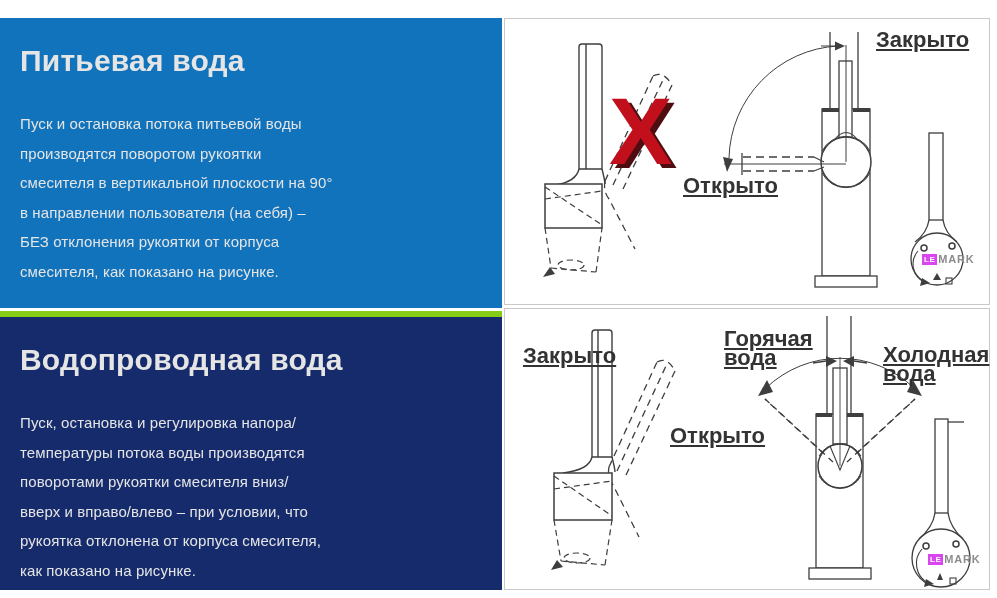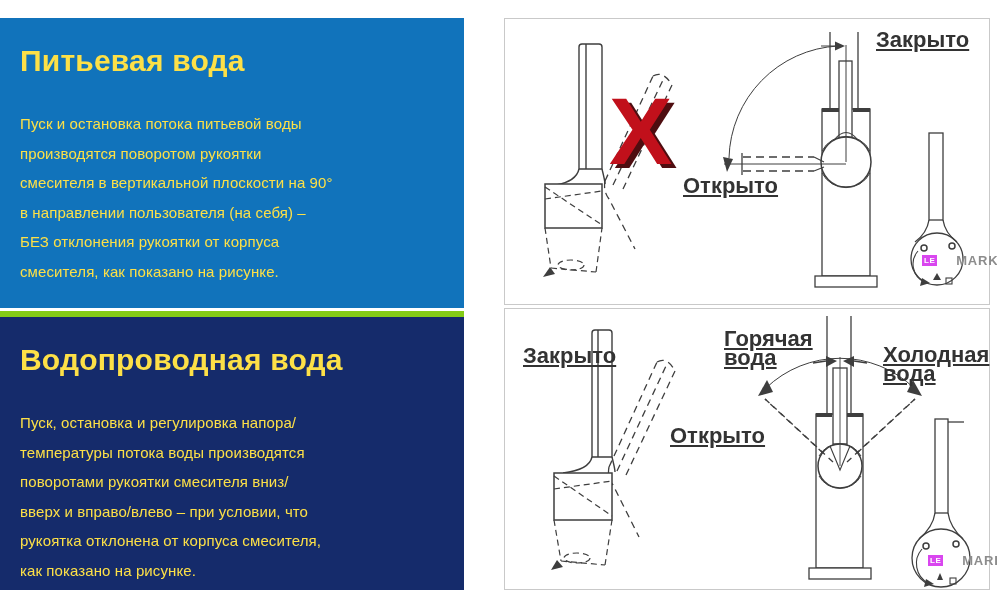--- a/index.html
+++ b/index.html
@@ -2,22 +2,22 @@
 <html><head>
 <meta charset="utf-8">
 <style>
   html,body { margin:0; padding:0; background:#ffffff; }
   .page {
     position:relative; width:997px; height:598px; background:#ffffff;
     font-family:"Liberation Sans", sans-serif; overflow:hidden;
   }
   
   .text-panel {
-    position:absolute; left:0; width:464px; box-sizing:border-box;
-    color:#fde047; padding:27px 18px 0 20px;
+    position:absolute; left:0; width:502px; box-sizing:border-box;
+    color:#e5e5e5; padding:27px 18px 0 20px;
   }
   .panel-drinking { top:18px; height:290px; background:#1173bb; }
   .panel-tap      { top:311px; height:279px; background:#152b6b; border-top:6px solid #84cc16; }
   .text-panel h1 {
     margin:0 0 32px 0; font-size:30px; font-weight:bold; line-height:32px; letter-spacing:0.2px;
   }
   .text-panel p {
     margin:0; font-size:15px; line-height:29.5px; white-space:pre-line; letter-spacing:0.1px;
   }
   
@@ -32,21 +32,21 @@
     position:absolute; font-size:22px; font-weight:bold; color:#333333;
     line-height:19px; white-space:pre-line;text-decoration:underline;
   }
   .align-right { text-align:left; }
   .lemark { position:absolute; display:flex; align-items:center; }
   .lemark .le {
     background:#d946ef; color:#ffffff; font-size:8px; font-weight:bold;
     padding:1px 2px; line-height:9px; letter-spacing:0.5px;
   }
   .lemark .mark {
-    color:#8c8c8c; font-size:13px; font-weight:bold; letter-spacing:0.8px; margin-left:1px;padding-left:18px;
+    color:#8c8c8c; font-size:11px; font-weight:bold; letter-spacing:0.8px; margin-left:1px;
   }
 </style>
 </head>
 <body>
 
 <div class="page">
 
   <section class="text-panel panel-drinking">
     <h1>Питьевая вода</h1>
     <p>Пуск и остановка потока питьевой воды

